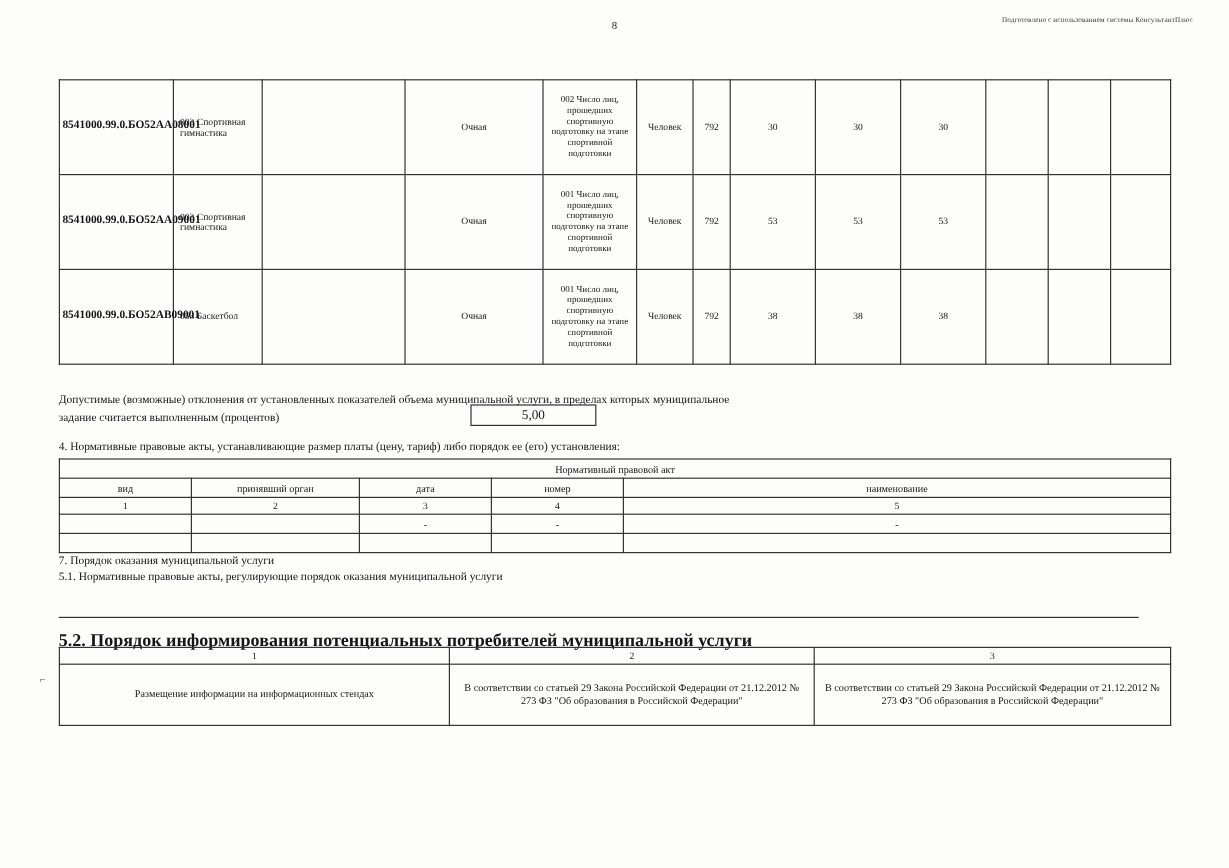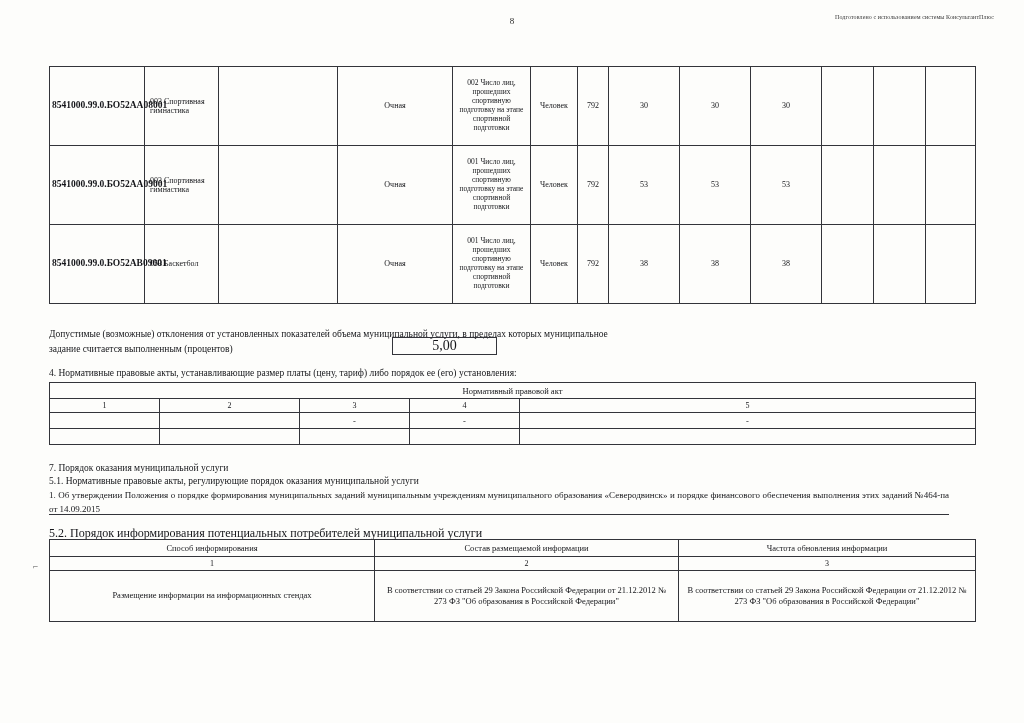--- a/index.html
+++ b/index.html
@@ -93,21 +93,21 @@
     font-size: 9.5px;
     line-height: 1.55;
   }
   .deviation-value-box {
     position: absolute;
     left: 392px;
     top: 337px;
     width: 103px;
     height: 16px;
     border: 1px solid #33343a;
-    font-size: 14px;
+    font-size: 11px;
     text-align: center;
     line-height: 16px;
   }
 
   .section4 {
     position: absolute;
     left: 49px;
     top: 368px;
     font-size: 9.5px;
   }
@@ -164,21 +164,22 @@
     left: 49px;
     top: 514px;
     width: 900px;
     text-align: center;
     font-size: 8px;
   }
   .section52 {
     position: absolute;
     left: 49px;
     top: 526px;
-    font-size: 12px;
+    font-size: 15px;
+    font-weight: bold;
   }
 
   
   .info-table {
     position: absolute;
     left: 49px;
     top: 539px;
     width: 926px;
     font-size: 8.5px;
   }
@@ -284,20 +285,27 @@
       <col style="width:140px">
       <col style="width:110px">
       <col style="width:110px">
       <col style="width:456px">
     </colgroup>
     <tbody>
       <tr>
         <td class="head-row" colspan="5">Нормативный правовой акт</td>
       </tr>
       <tr>
+        <td class="head-row">вид</td>
+        <td class="head-row">принявший орган</td>
+        <td class="head-row">дата</td>
+        <td class="head-row">номер</td>
+        <td class="head-row">наименование</td>
+      </tr>
+      <tr>
         <td class="num-row">1</td>
         <td class="num-row">2</td>
         <td class="num-row">3</td>
         <td class="num-row">4</td>
         <td class="num-row">5</td>
       </tr>
       <tr>
         <td class="data-row"></td>
         <td class="data-row"></td>
         <td class="data-row">-</td>
@@ -309,39 +317,33 @@
         <td class="data-row"></td>
         <td class="data-row"></td>
         <td class="data-row"></td>
         <td class="data-row"></td>
       </tr>
     </tbody>
   </table>
 
   <div class="section5">7. Порядок оказания муниципальной услуги</div>
   <div class="section51">5.1. Нормативные правовые акты, регулирующие порядок оказания муниципальной услуги</div>
-  <div class="item1-text">1. Об утверждении Положения о порядке формирования муниципальных заданий муниципальным учреждениям муниципального образования «Северодвинск» и порядке финансового обеспечения выполнения этих заданий №464-па от 14.09.2015</div>
   <div class="underline-rule"></div>
   <div class="section52">5.2. Порядок информирования потенциальных потребителей муниципальной услуги</div>
 
   <div class="margin-tick">⌐</div>
 
   <table class="info-table">
     <colgroup>
       <col style="width:325px">
       <col style="width:304px">
       <col style="width:297px">
     </colgroup>
     <tbody>
       <tr>
-        <td class="hdr">Способ информирования</td>
-        <td class="hdr">Состав размещаемой информации</td>
-        <td class="hdr">Частота обновления информации</td>
-      </tr>
-      <tr>
         <td class="num">1</td>
         <td class="num">2</td>
         <td class="num">3</td>
       </tr>
       <tr>
         <td class="body">Размещение информации на информационных стендах</td>
         <td class="body">В соответствии со статьей 29 Закона Российской Федерации от 21.12.2012 № 273 ФЗ "Об образования в Российской Федерации"</td>
         <td class="body">В соответствии со статьей 29 Закона Российской Федерации от 21.12.2012 № 273 ФЗ "Об образования в Российской Федерации"</td>
       </tr>
     </tbody>

